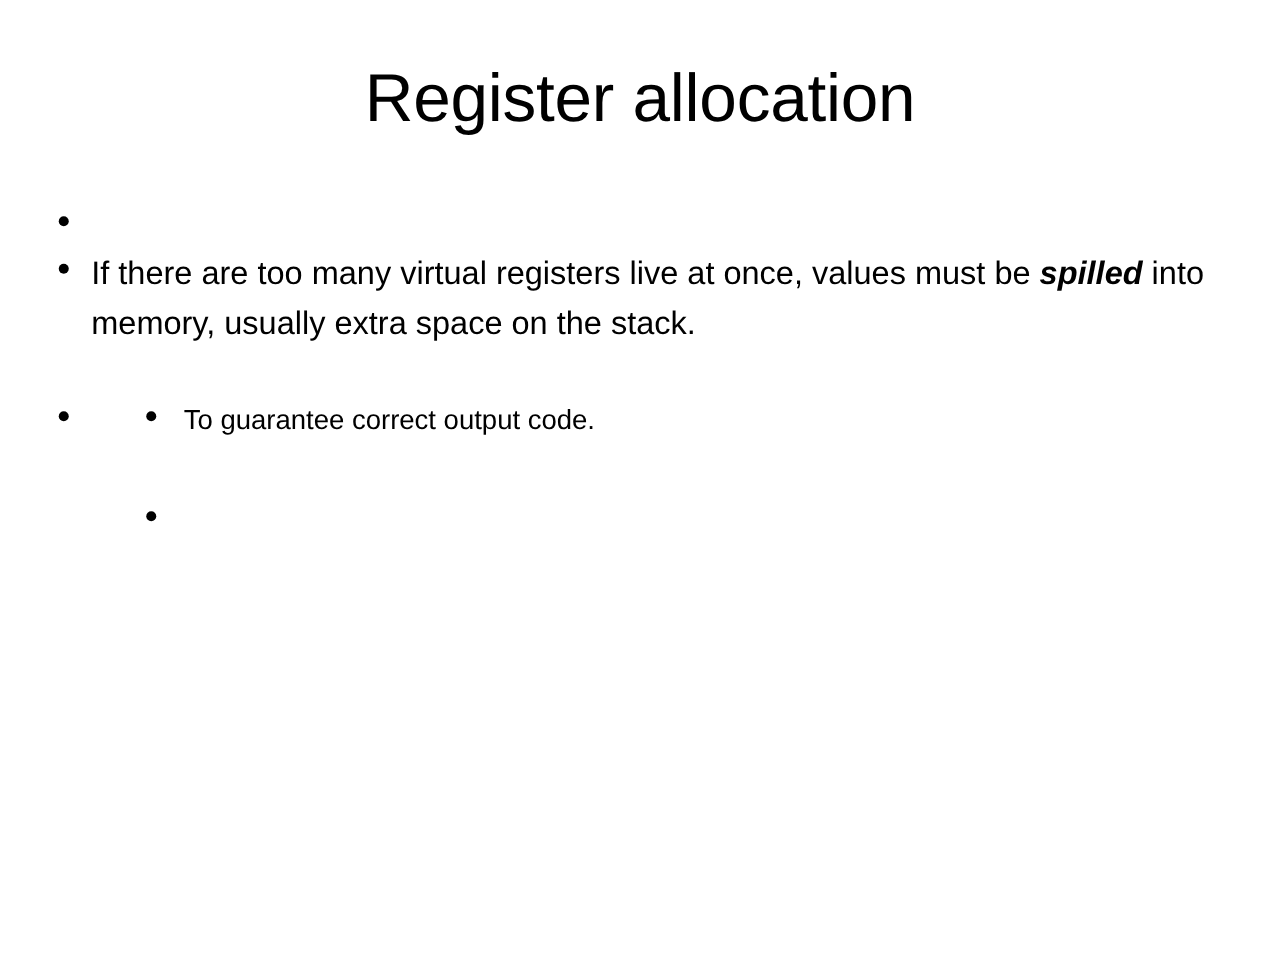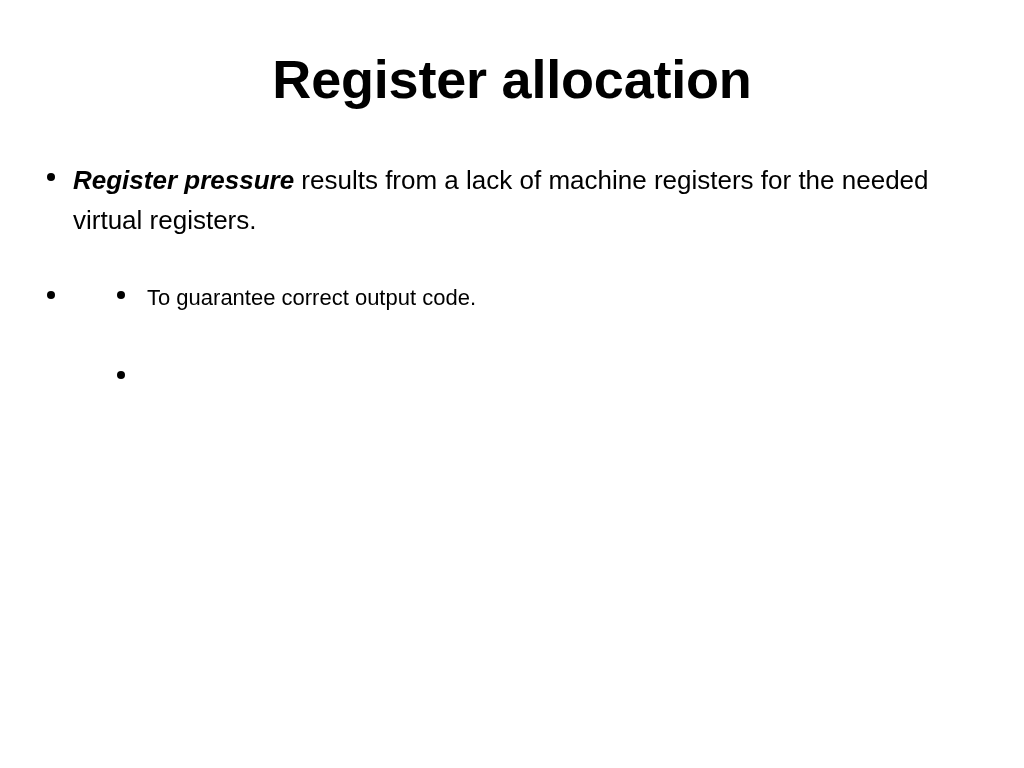--- a/index.html
+++ b/index.html
@@ -25,21 +25,21 @@
 
   
   #slide-title {
     position: absolute;
     left: 0;
     top: 48px;
     width: 1024px;
     text-align: center;
     font-size: 54px;
     line-height: 62px;
-    font-weight: 700;
+    font-weight: 400;
     letter-spacing: -0.2px;
     color: #000000;
     white-space: nowrap;
   }
 
   
   #body-list {
     position: absolute;
     left: 0;
     top: 160px;
@@ -105,23 +105,26 @@
 <body>
 
 <div id="slide">
 
   <div id="slide-title">Register allocation</div>
 
   <div id="body-list">
 
     <div class="bullet-row lvl1">
       <span class="dot"></span>
-      <span class="txt"><span class="em-bi">Register pressure</span><span> results from a lack of machine registers for the needed virtual registers.</span></span>
     </div>
 
+    <div class="bullet-row lvl1">
+      <span class="dot"></span>
+      <span class="txt"><span>If there are too many virtual registers live at once, values must be </span><span class="em-bi">spilled</span><span> into memory, usually extra space on the stack.</span></span>
+    </div>
 
     <div class="bullet-row lvl1">
       <span class="dot"></span>
     </div>
 
     <div id="sub-list">
 
       <div class="bullet-row lvl2">
         <span class="dot"></span>
         <span class="txt">To guarantee correct output code.</span>

